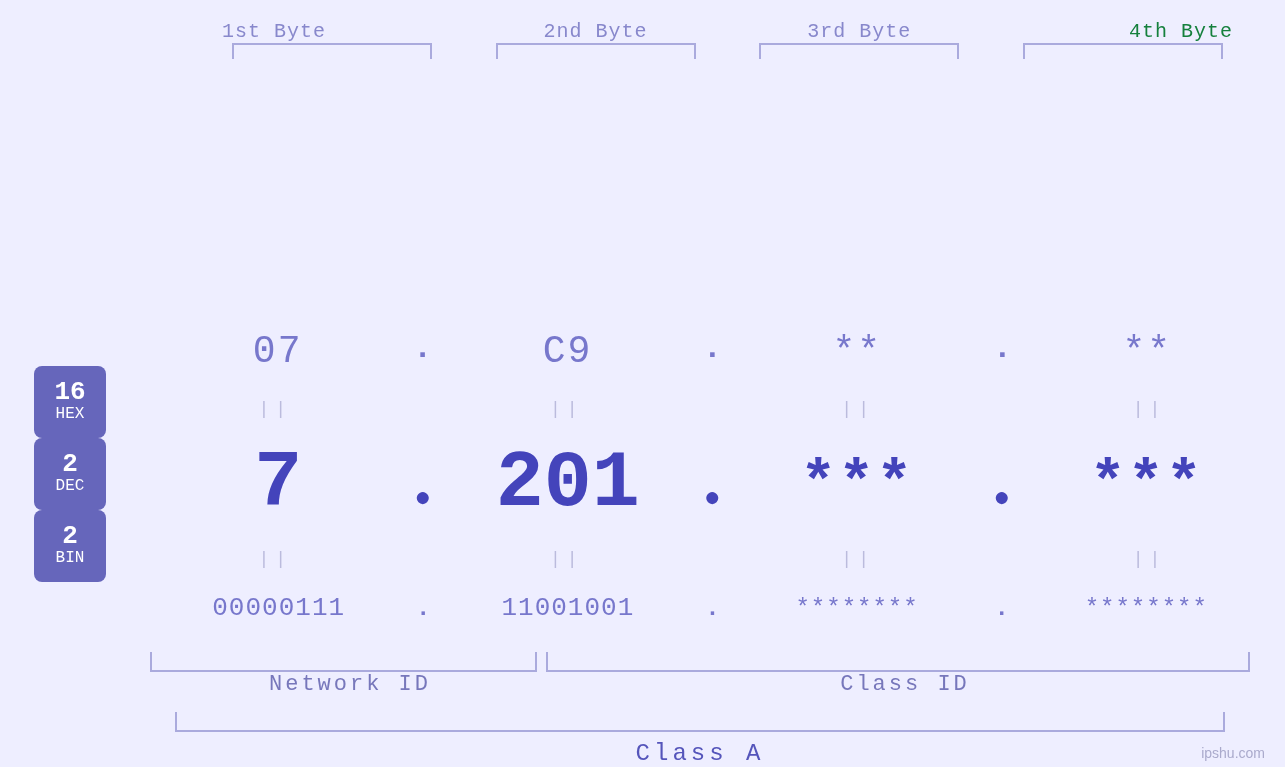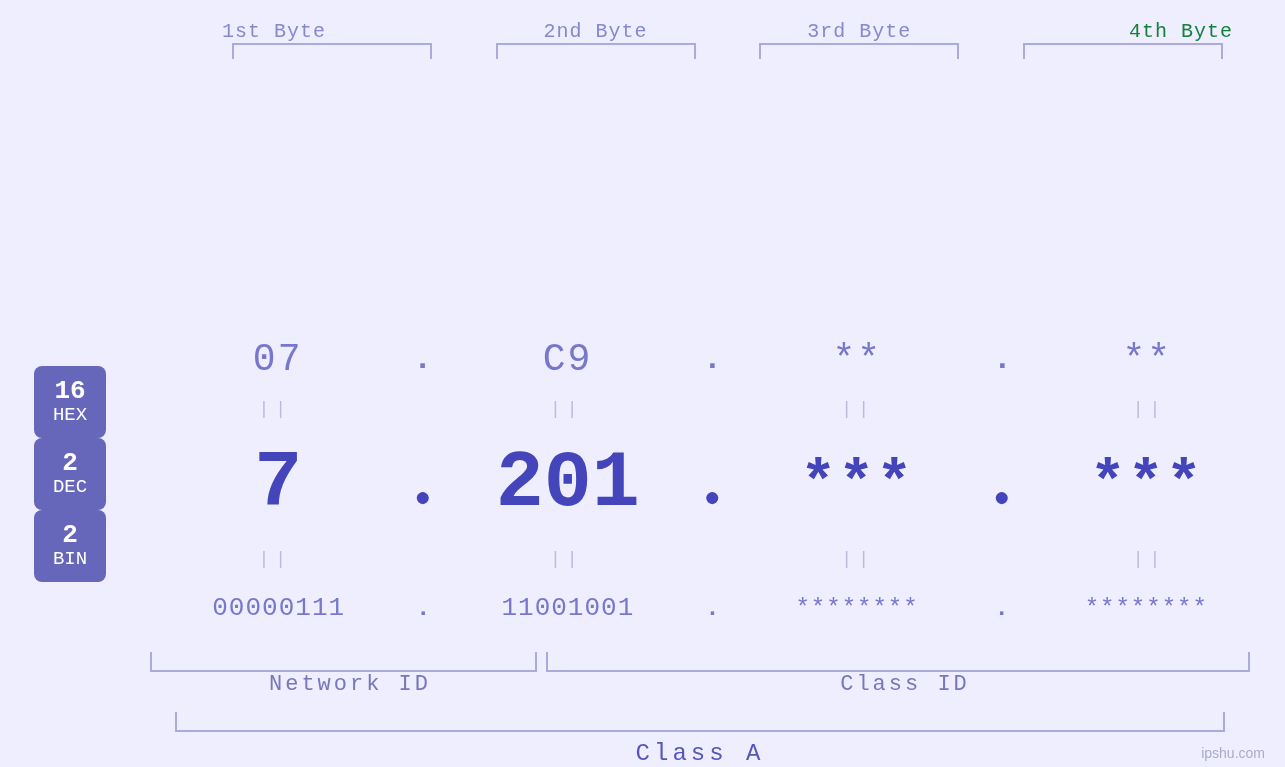--- a/index.html
+++ b/index.html
@@ -35,21 +35,21 @@
       cursor: pointer;
     }
 
     .badge-number {
       font-size: 26px;
       font-weight: bold;
       line-height: 1;
     }
 
     .badge-label {
-      font-size: 19px;
+      font-size: 16px;
       line-height: 1.2;
     }
 
     
     .watermark {
       position: absolute;
       bottom: 6px;
       right: 20px;
       color: #aaaacc;
       font-size: 14px;
@@ -117,21 +117,21 @@
         <span class="badge-label">DEC</span>
       </div>
       <div class="badge">
         <span class="badge-number">2</span>
         <span class="badge-label">BIN</span>
       </div>
     </div>
 
     <div style="flex:1; display:flex; flex-direction:column; justify-content:space-around; padding: 0 20px;">
 
-      <div style="display:flex; align-items:center; justify-content:space-around; height:60px;">
+      <div style="display:flex; justify-content:space-around; height:60px;">
         <div style="width:200px; text-align:center; color:#7777cc; font-size:38px; letter-spacing:2px;">07</div>
         <div style="color:#7777cc; font-size:32px; font-weight:bold;">.</div>
         <div style="width:200px; text-align:center; color:#7777cc; font-size:38px; letter-spacing:2px;">C9</div>
         <div style="color:#7777cc; font-size:32px; font-weight:bold;">.</div>
         <div style="width:200px; text-align:center; color:#7777cc; font-size:38px; letter-spacing:2px;">**</div>
         <div style="color:#7777cc; font-size:32px; font-weight:bold;">.</div>
         <div style="width:200px; text-align:center; color:#7777cc; font-size:38px; letter-spacing:2px;">**</div>
       </div>
 
       <div style="display:flex; align-items:center; justify-content:space-around; height:25px;">

